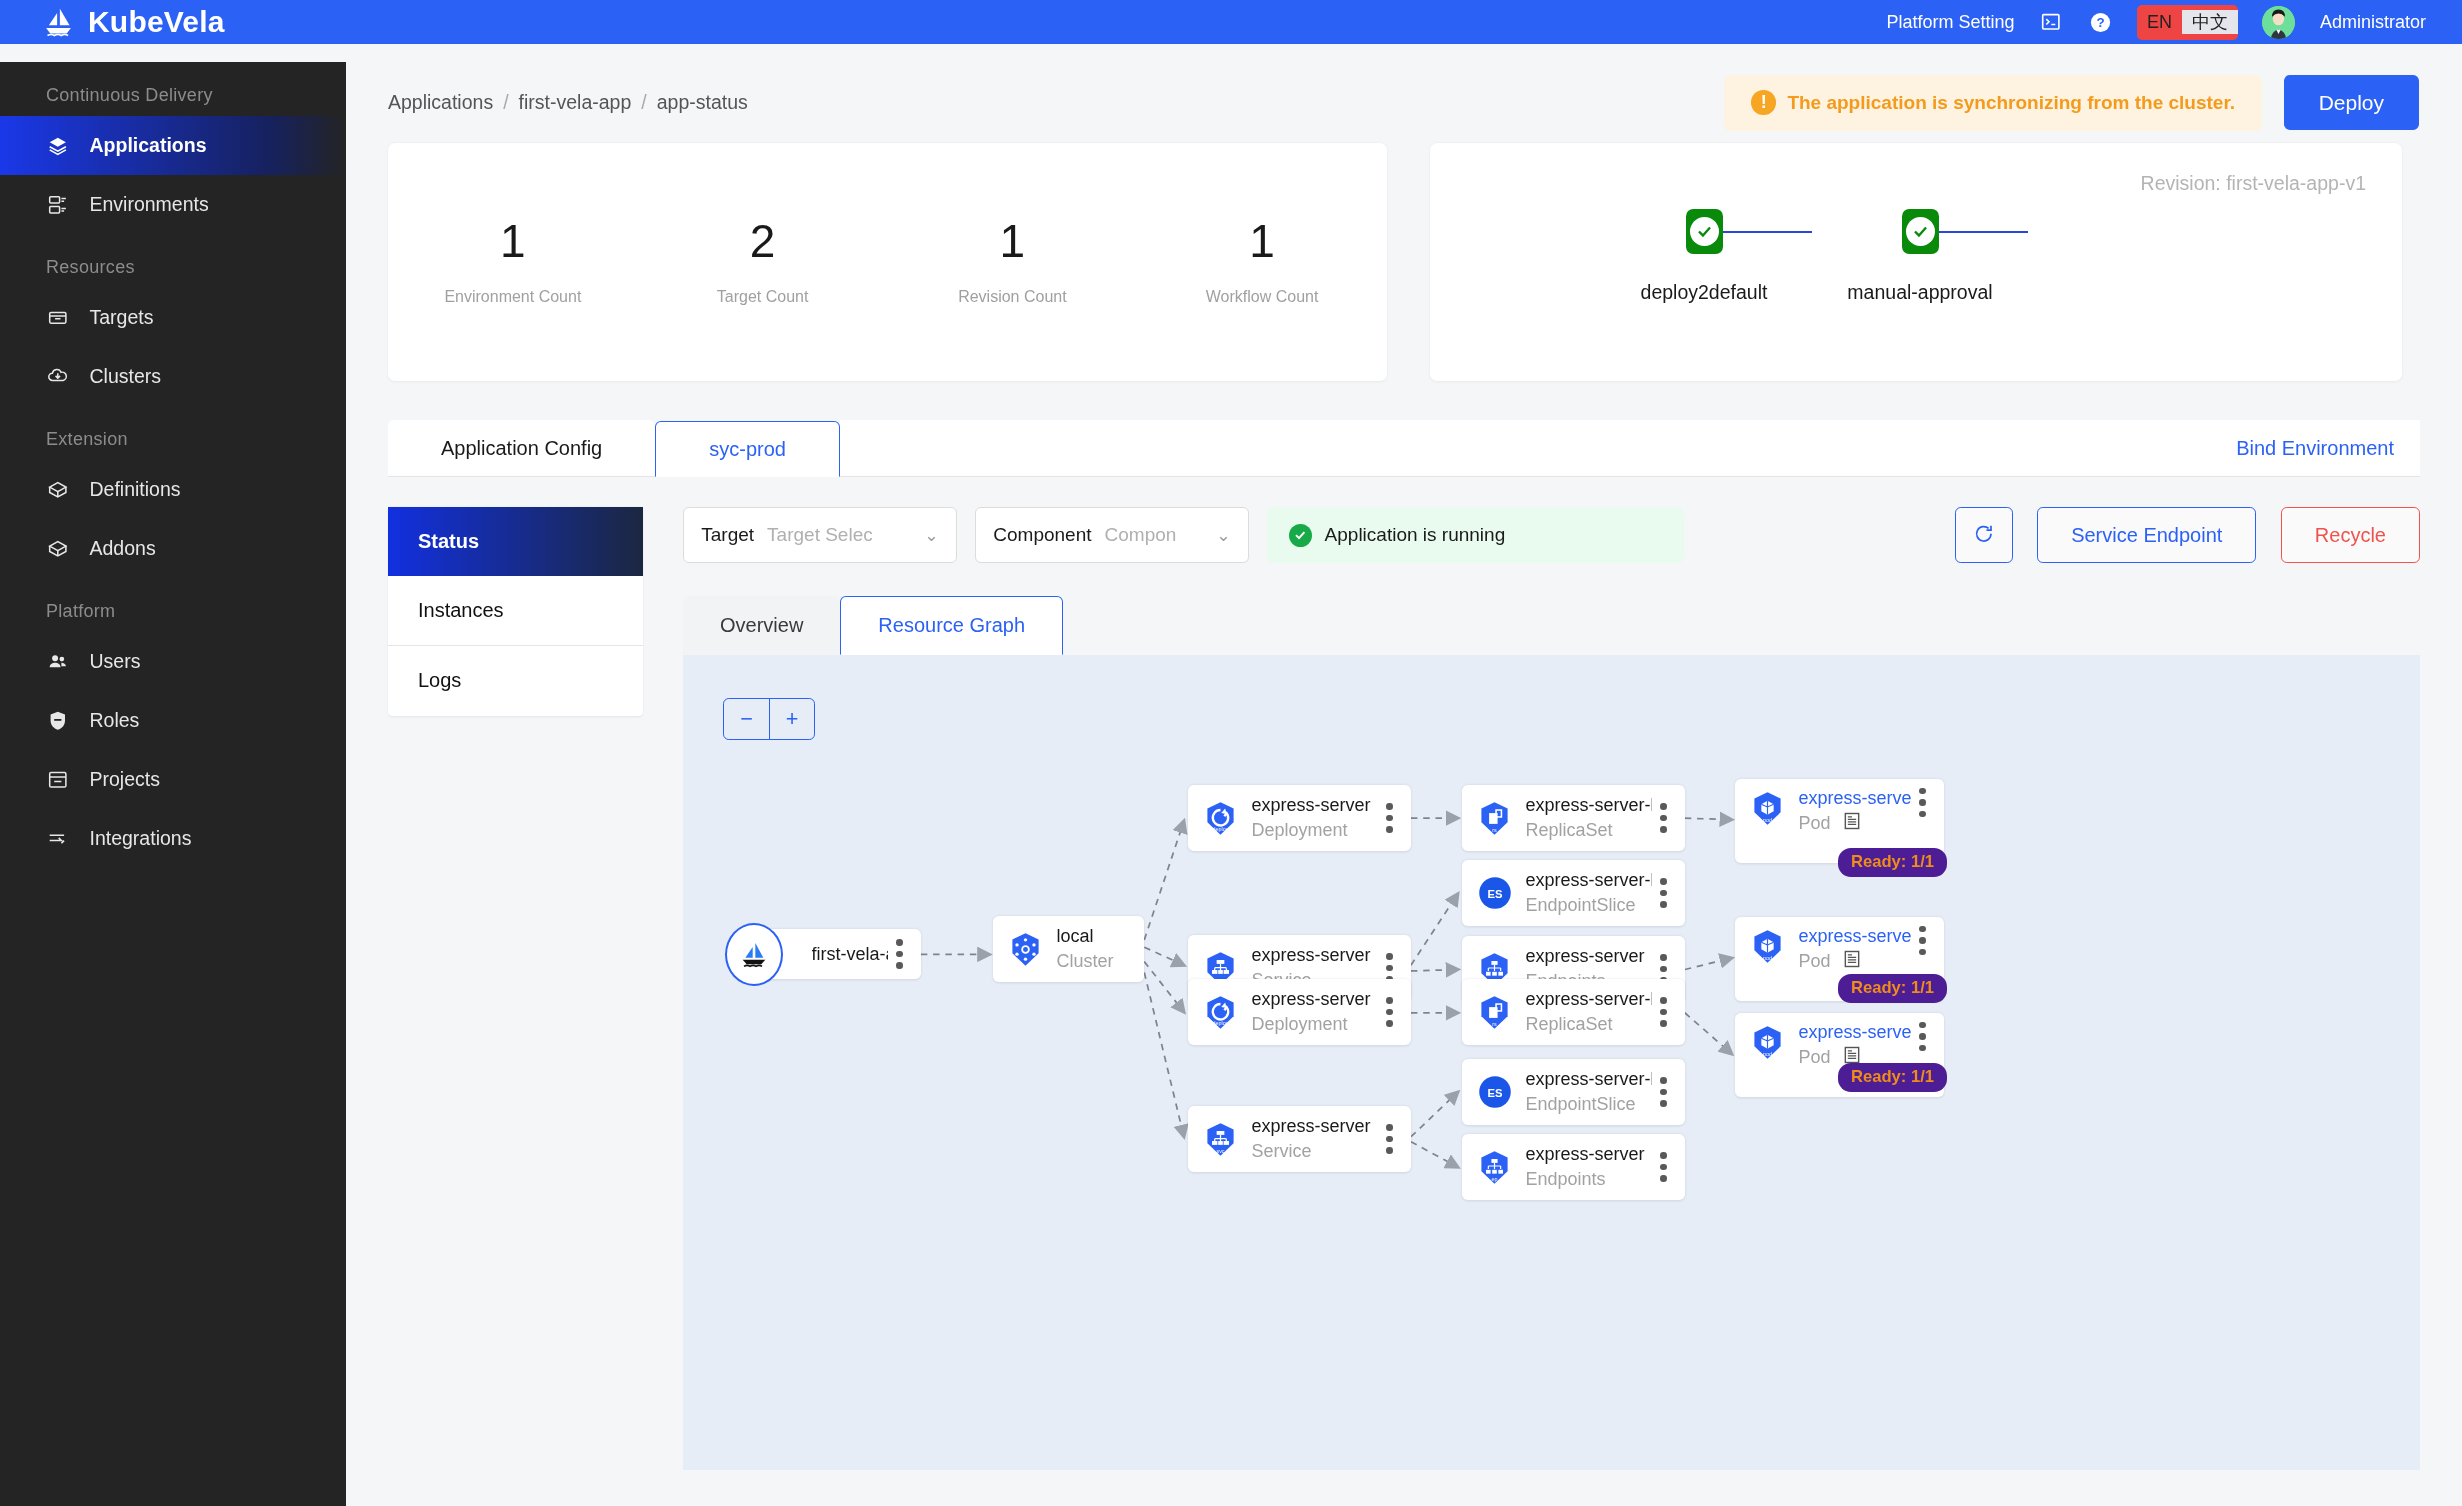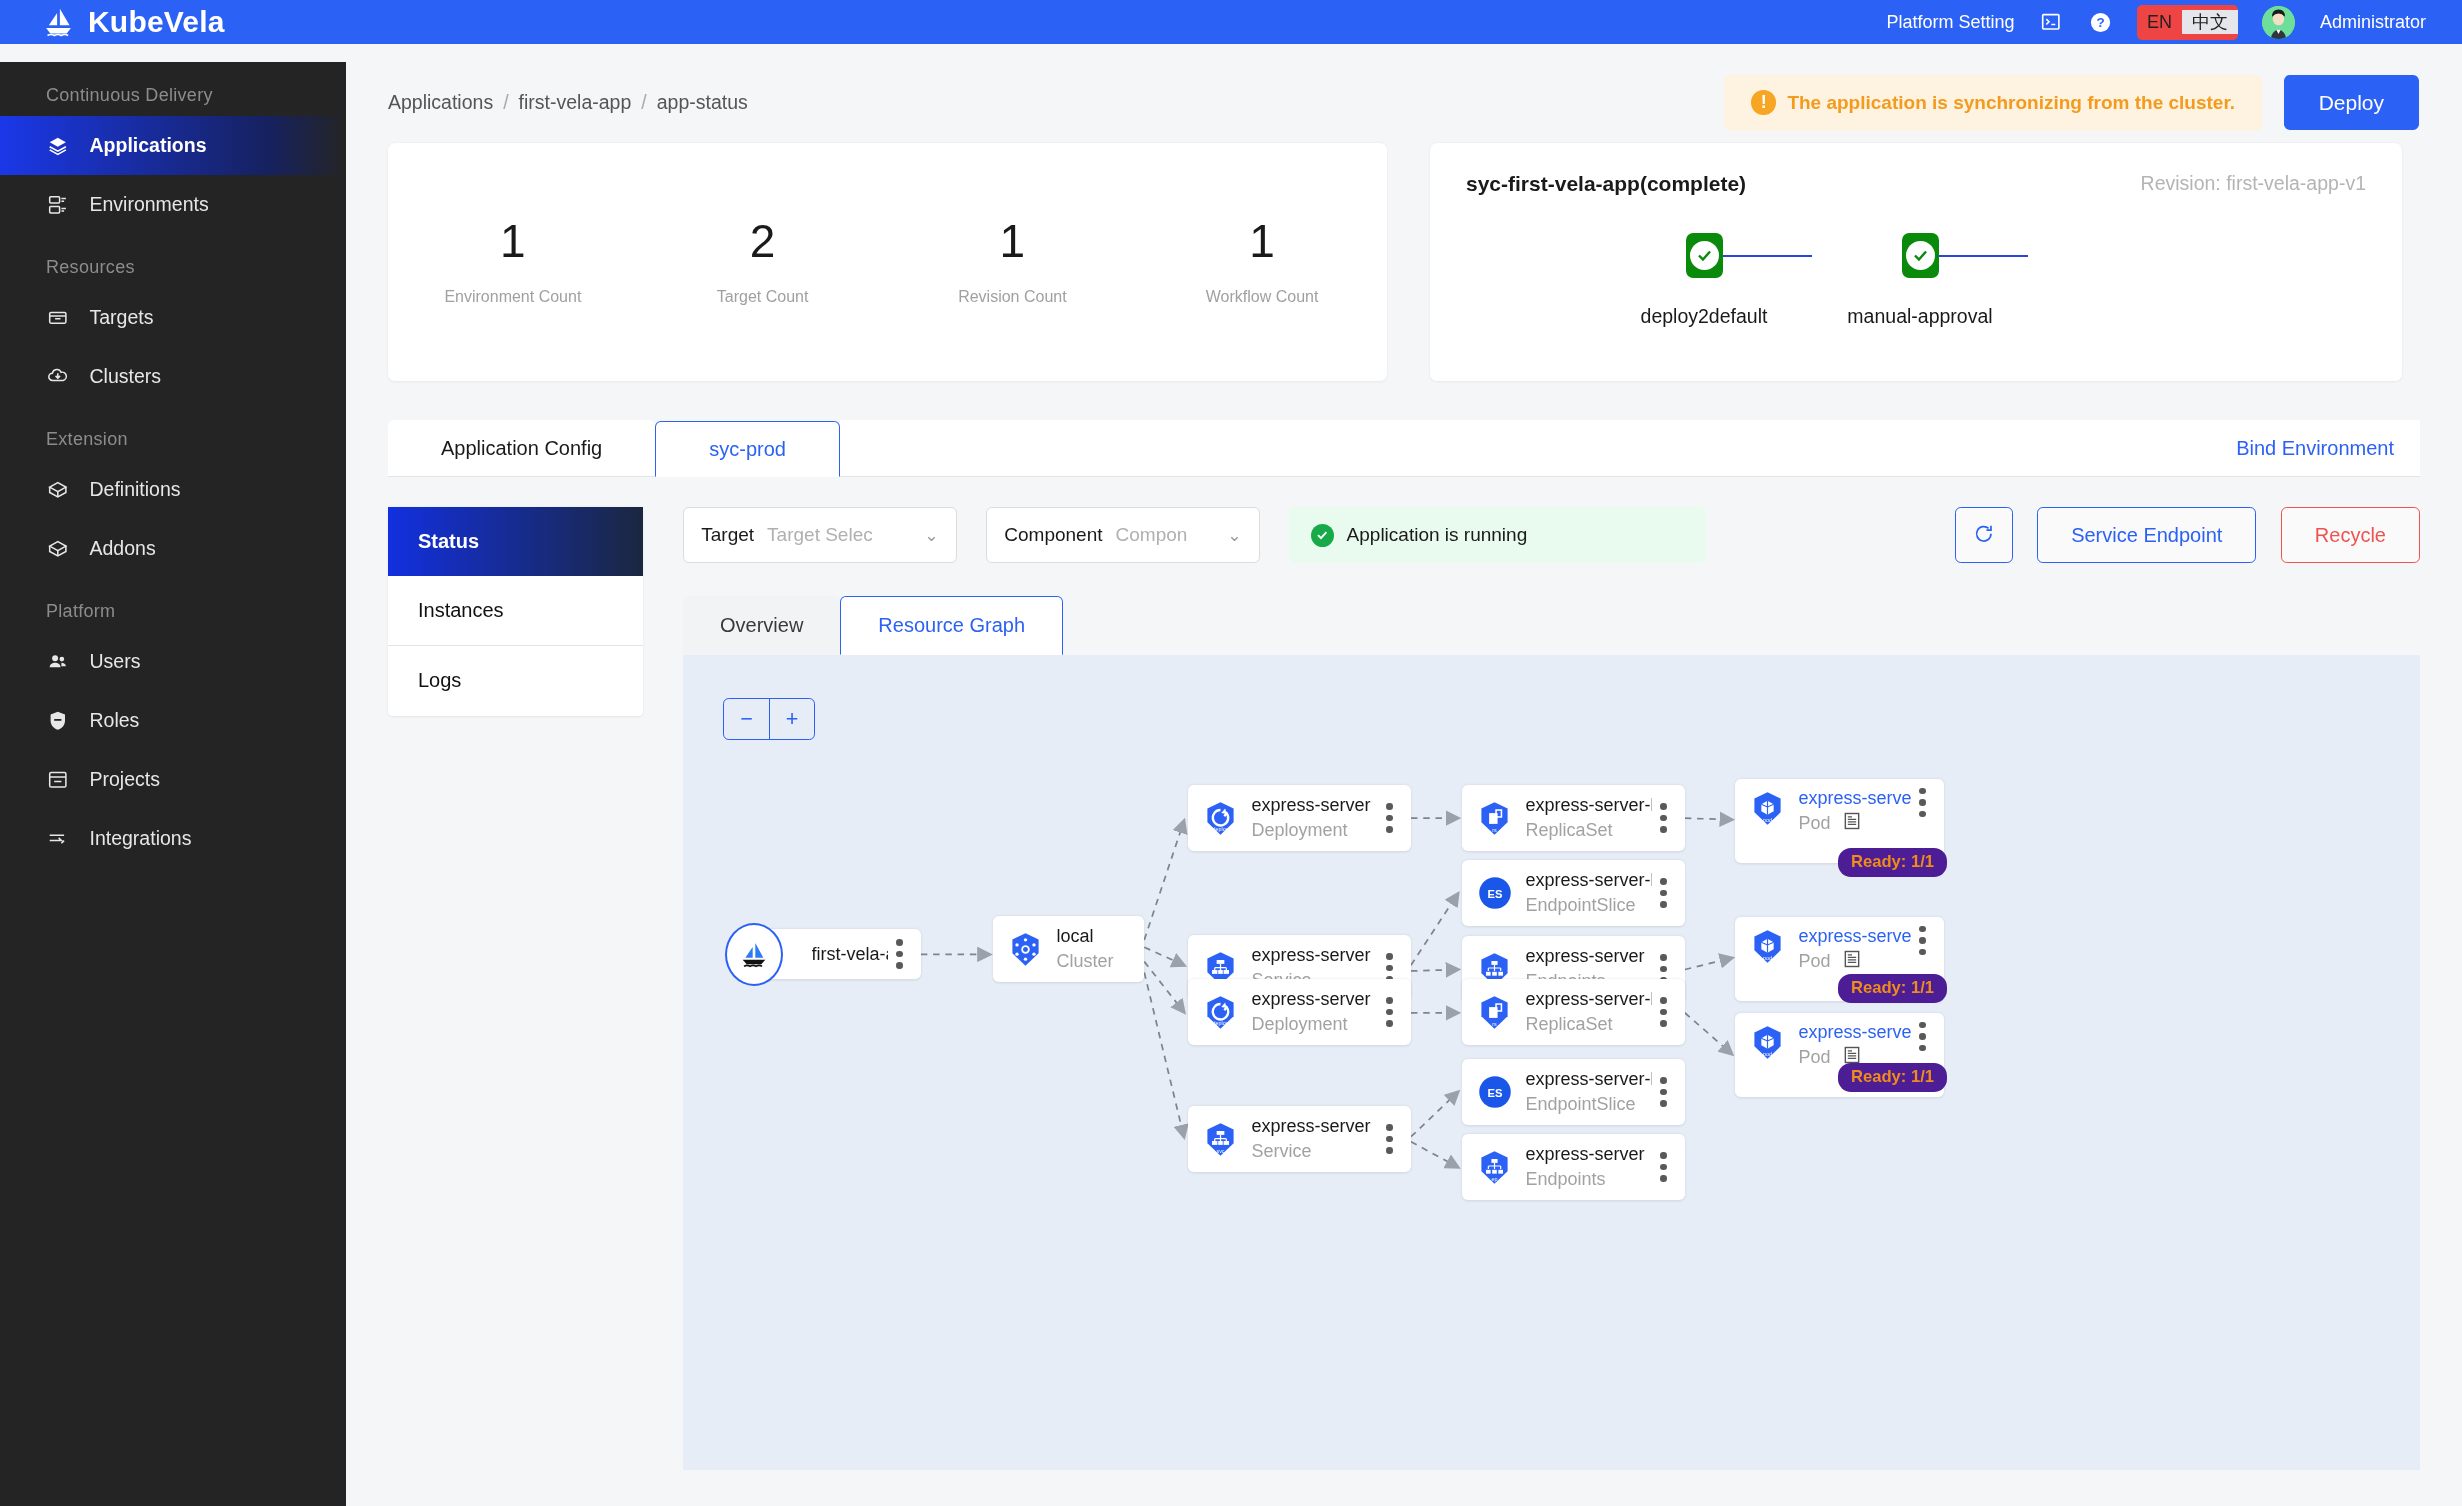--- a/index.html
+++ b/index.html
@@ -90,21 +90,21 @@
   .tab.active { color: #2b61f5; border: 1.4px solid #2b61f5; border-bottom: 1.4px solid #fff; position: relative; bottom: -1.4px; }
   .tab-fill { flex: 1; background: #fff; height: 56px; display: flex; align-items: center; justify-content: flex-end; padding-right: 26px; }
   .bind-env { color: #2b61f5; font-size: 20px; cursor: pointer; }
   
   .content-row { display: flex; gap: 40px; padding: 30px 42px 0 42px; }
   .side-panel { width: 278px; background: #fff; border-radius: 4.3px; box-shadow: 0 0.7px 2.2px rgba(0,0,0,.07); height: 209px; }
   .sp-item { height: 69px; display: flex; align-items: center; padding-left: 30px; font-size: 20px; color: #111; cursor: pointer; }
   .sp-item.active { background: linear-gradient(90deg, #1230e0 0%, #1b2740 100%); color: #fff; font-weight: 700; }
   .sp-divider { height: 1.4px; background: #e4e4e4; margin: 0; }
   .panel-main { flex: 1; }
-  .filter-row { display: flex; align-items: center; gap: 29px; }
+  .filter-row { display: flex; align-items: center; gap: 18px; }
   .select-box {
     width: 274px; height: 56px; background: #fff; border: 1.4px solid #dcdcdc; border-radius: 5.8px;
     display: flex; align-items: center; padding: 0 17.3px; gap: 13px; cursor: pointer;
   }
   .select-label { font-size: 19px; color: #1a1a1a; white-space: nowrap; }
   .select-ph { font-size: 19px; color: #b0b0b0; flex: 1; overflow: hidden; white-space: nowrap; }
   .chev { font-size: 17.3px; color: #9a9a9a; }
   .run-pill {
     height: 56px; flex: 1; max-width: 417px; background: #e9fbee; border-radius: 5.8px;
     display: flex; align-items: center; gap: 13px; padding: 0 21.6px;
@@ -337,21 +337,20 @@
         <div class="stat-num">1</div>
         <div class="stat-label">Revision Count</div>
       </div>
       <div class="stat">
         <div class="stat-num">1</div>
         <div class="stat-label">Workflow Count</div>
       </div>
     </div>
 
     <div class="card card-wf">
-      <div class="wf-title">syc-first-vela-app(complete)</div>
       <div class="wf-rev">Revision: first-vela-app-v1</div>
       <div class="wf-steps">
         <div class="wf-step">
           <span class="wf-badge">
             <span class="wf-check">
                 <svg viewBox="0 0 24 24" width="19" height="19" fill="none" stroke="#0a8a0a" stroke-width="3">
                   <path d="M5 12l5 5 9-10"></path>
                 </svg>
               </span>
           </span>

